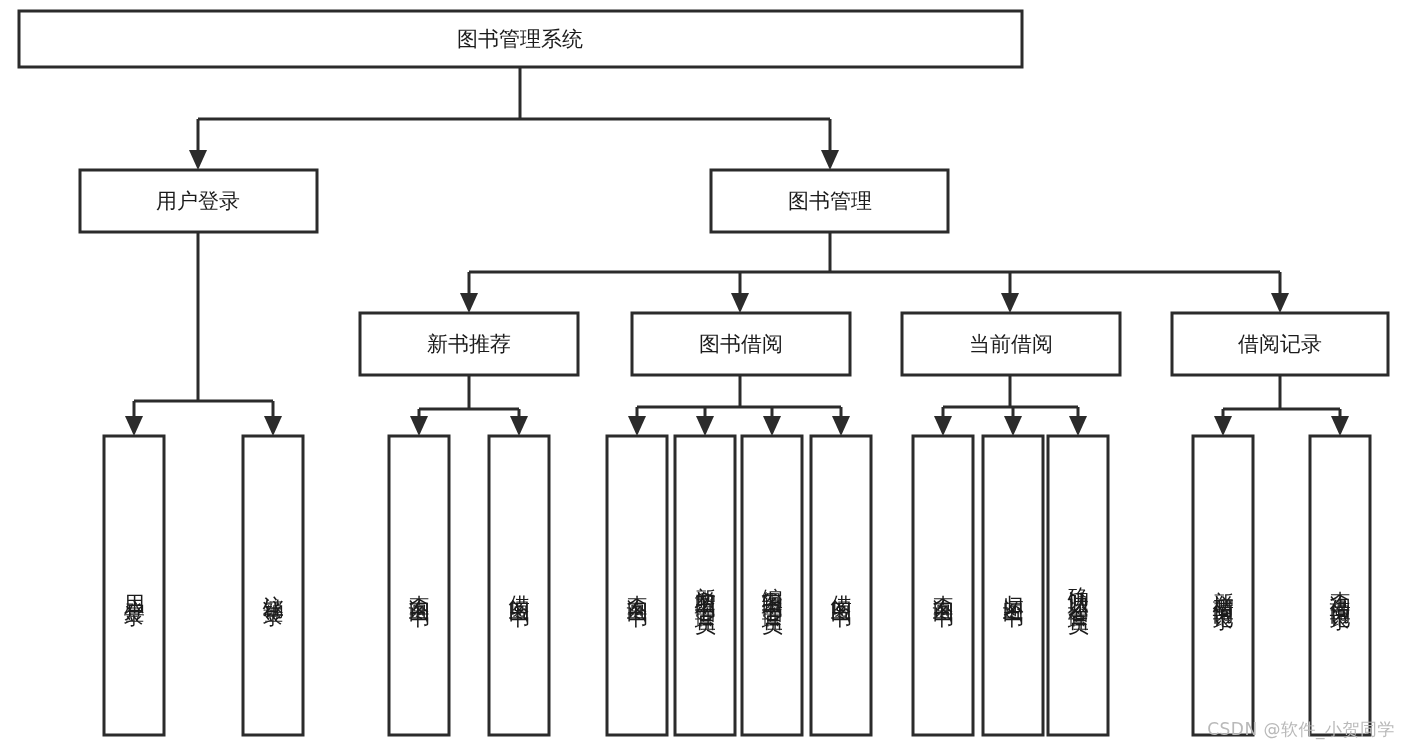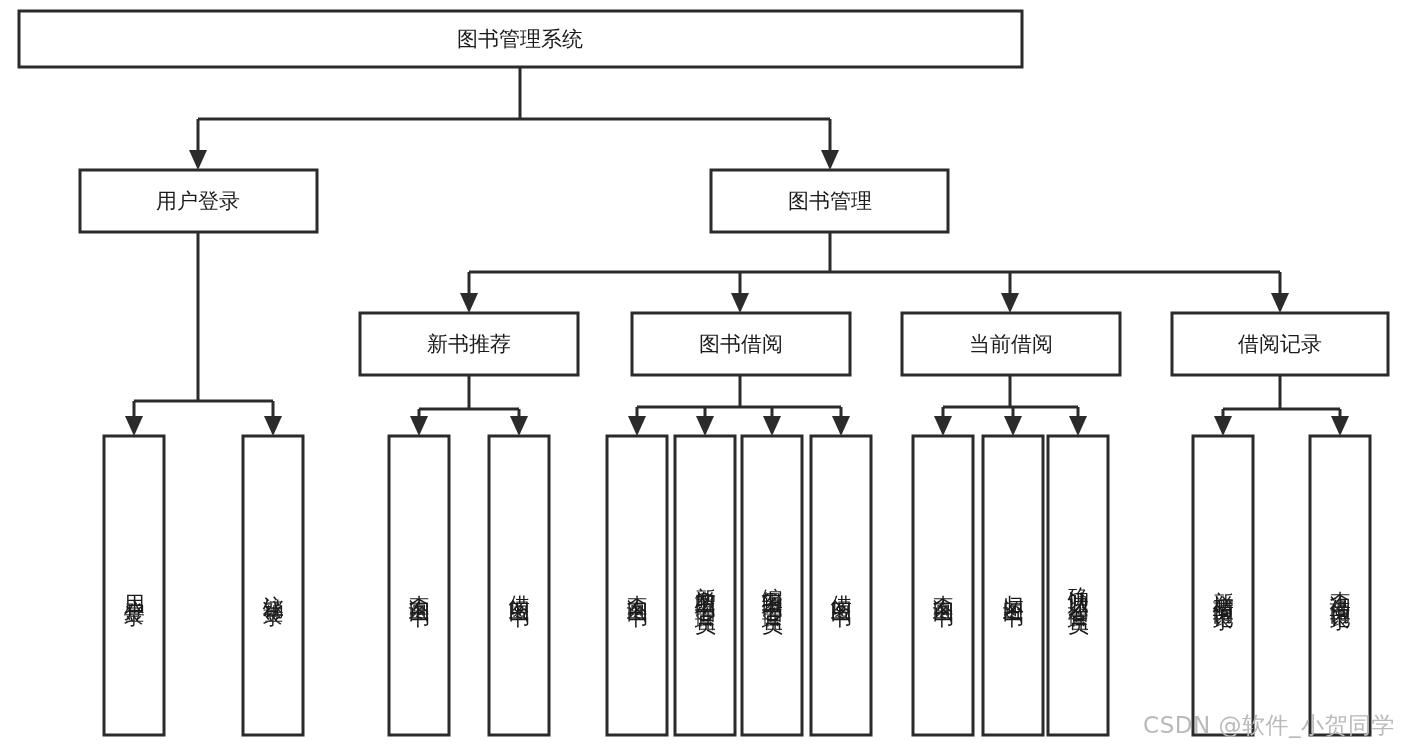--- a/index.html
+++ b/index.html
@@ -58,21 +58,21 @@
     letter-spacing: 4px;
     white-space: nowrap;
     text-align: center;
     pointer-events: none;
   }
   .watermark {
     position: absolute;
     right: 10px;
     bottom: 6px;
     font-family: "DejaVu Sans", "Liberation Sans", sans-serif;
-    font-size: 23px;
+    font-size: 17px;
     color: #b9b9b9;
     white-space: nowrap;
     letter-spacing: 0.5px;
   }
 </style>
 </head>
 <body>
 
 <div id="canvas">
 

